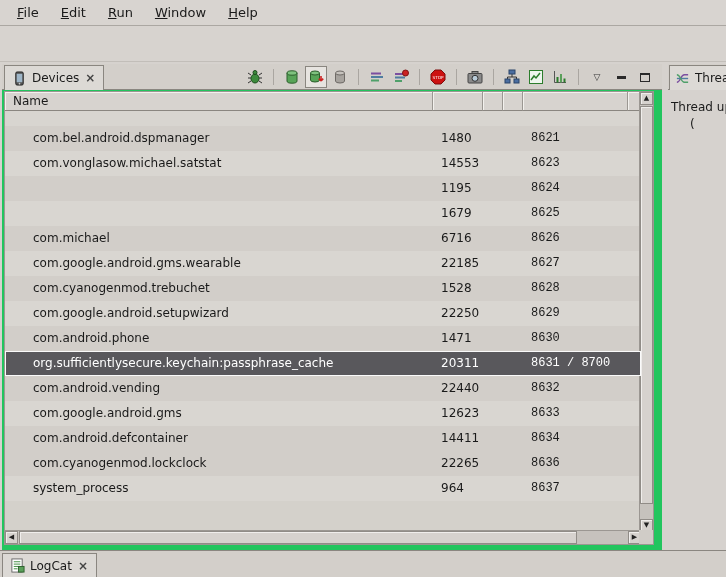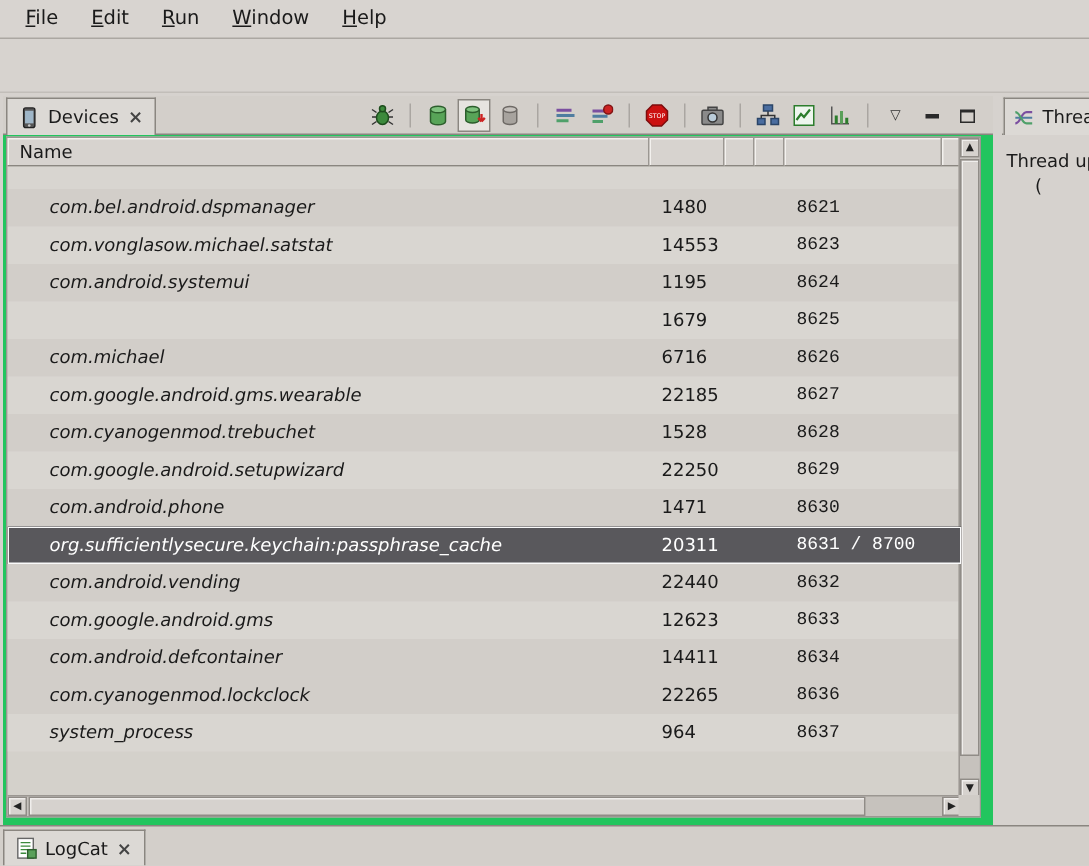--- a/index.html
+++ b/index.html
@@ -50,21 +50,21 @@
   .h-c3    { left:478px; width:20px; }
   .h-c4    { left:498px; width:20px; }
   .h-port  { left:518px; width:105px; }
   .h-fill  { left:623px; width:13px; }
 
   .table-body { position:absolute; left:0; top:19px; width:636px; height:421px; overflow:hidden; }
   .row-top-spacer { height:15px; background:#d8d5d0; }
   .row { position:relative; height:25px; line-height:25px; background:#d2cec9; white-space:nowrap; }
   .row.alt { background:#d9d6d1; }
   .row span { position:absolute; top:0; }
-  .c-name { left:28px;font-style:italic; }
+  .c-name { left:28px; }
   .c-pid  { left:436px; }
   .c-port { left:526px;font-family:Liberation Mono, monospace; }
   .row.selected { background:#59585c; color:#ffffff; box-shadow:inset 0 0 0 1px #fafafa; z-index:2; }
 
   
   .vscroll { position:absolute; right:0; top:0; width:14px; height:440px; background:#c6c2bd; border-left:1px solid #9b9792; }
   .hscroll { position:absolute; left:0; bottom:0; width:636px; height:14px; background:#c6c2bd; border-top:1px solid #9b9792; }
   .sb-btn { position:absolute; width:13px; height:13px; background:#d6d2ce; border:1px solid #908c87;
             box-shadow:inset 1px 1px 0 #f0eeec; display:flex; align-items:center; justify-content:center;
             font-size:7px; color:#222; line-height:1; }
@@ -239,21 +239,20 @@
             <span class="c-port">8621</span>
           </div>
 
           <div class="row alt">
             <span class="c-name">com.vonglasow.michael.satstat</span>
             <span class="c-pid">14553</span>
             <span class="c-port">8623</span>
           </div>
 
           <div class="row">
-            <span class="c-name">com.android.systemui</span>
             <span class="c-pid">1195</span>
             <span class="c-port">8624</span>
           </div>
 
           <div class="row alt">
             <span class="c-pid">1679</span>
             <span class="c-port">8625</span>
           </div>
 
           <div class="row">

